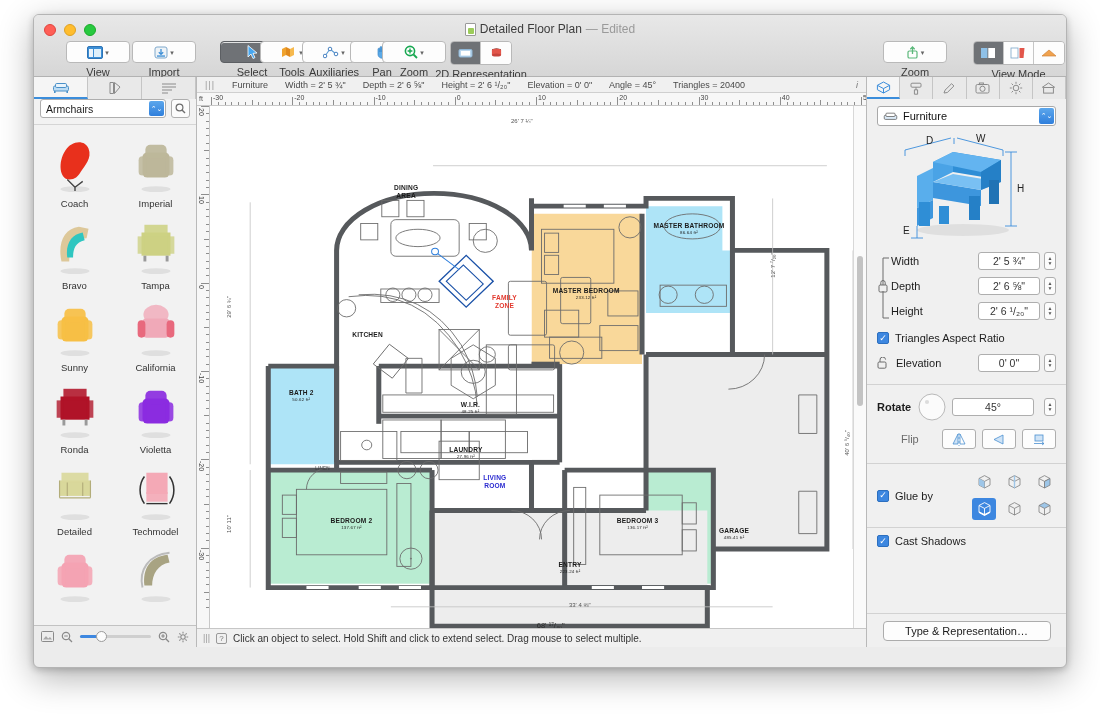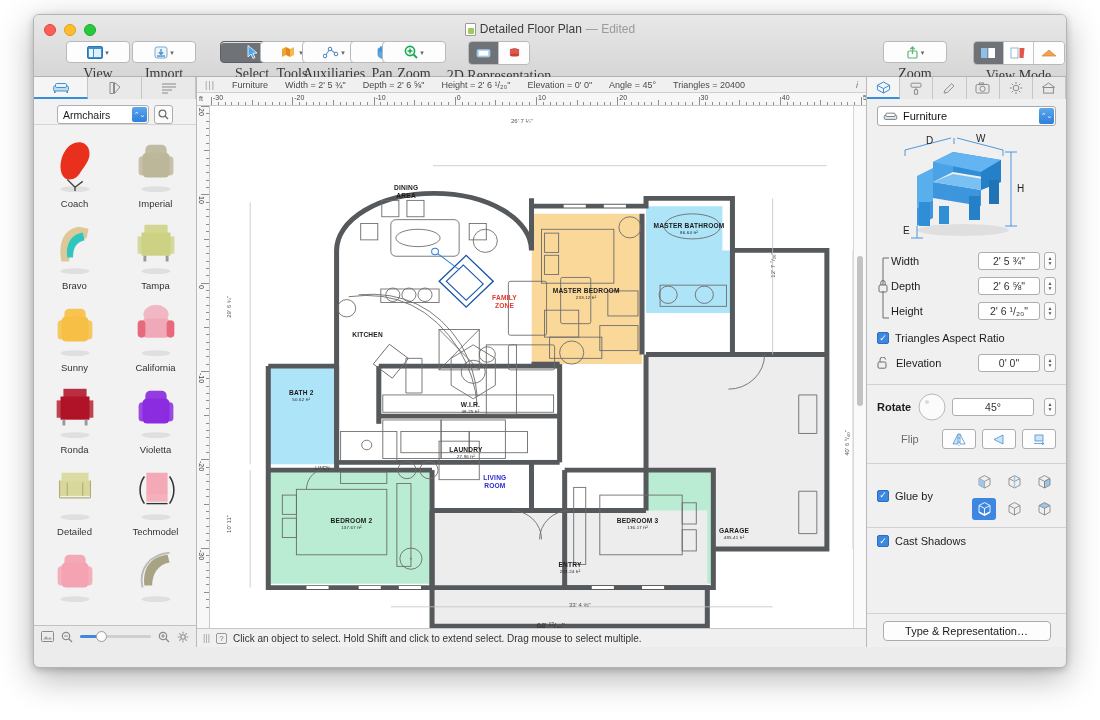--- a/index.html
+++ b/index.html
@@ -57,21 +57,21 @@
     font-size: 9.5px; color: #3a3a3a; width: 64px;
   }
   .tbbtn {
     height: 22px; min-width: 30px; margin: 0 auto;
     background: #fdfdfd; border: 1px solid #b9b9b9; border-radius: 4px;
     display: flex; align-items: center; justify-content: center; gap: 2px;
     padding: 0 4px;
     box-shadow: 0 1px 0 rgba(255,255,255,0.8) inset;
   }
   .tbbtn.dark { background: #6f7276; border-color: #5c5f63; }
-  .tblabel { margin-top: 3px; display: block; white-space: nowrap; font-size: 14px; font-family: Liberation Serif, serif; }
+  .tblabel { margin-top: 3px; display: block; white-space: nowrap; font-size: 11px; }
   .caret { font-size: 7px; color: #666; line-height: 1; }
 
   .seg { display:flex; margin: 0 auto; border-radius:4px; overflow:hidden;
          border:1px solid #b9b9b9; width: max-content; }
   .seg > div { width: 30px; height: 22px; background:#fdfdfd;
        border-right: 1px solid #c6c6c6; display:flex; align-items:center; justify-content:center; }
   .seg > div:last-child { border-right: none; }
   .seg > div.on { background:#6f7276; }
   .tabcell {
     width: 54px; height: 22px; border-right: 1px solid #c5c5c5;
@@ -81,21 +81,21 @@
   .tabcell.active { background: #f5f5f5; border-bottom: 2px solid #3b8ddb; }
 
   
   #body { position: relative; height: 570px; display: flex; }
 
   
   #left { width: 163px; background: #f2f2f2; border-right: 1px solid #b9b9b9;
           display: flex; flex-direction: column; }
   #left-tabs { height: 22px; display: flex; background: #e4e4e4; border-bottom: 1px solid #bdbdbd; }
   #left-tabs .tabcell { width: 54.3px; }
-  #cat-row { height: 26px; display: flex; align-items: flex-end; padding: 0 23px; gap: 5px;
+  #cat-row { height: 26px; display: flex; align-items: flex-start; padding: 0 6px; gap: 5px;
              background: #f2f2f2; border-bottom: 1px solid #d5d5d5; }
   #cat-select {
     flex: 1; height: 19px; background: #fff; border: 1px solid #aeaeae; border-radius: 3px;
     font-size: 10.5px; color: #1a1a1a; display: flex; align-items: center;
     padding-left: 5px; position: relative; overflow: hidden;
   }
   #cat-select .popbtn {
     position: absolute; right: 1px; top: 1px; bottom: 1px; width: 15px;
     background: linear-gradient(to bottom,#5ca7ec,#2f7fdc); border-radius: 2px;
     color: #fff; font-size: 7px; display: flex; align-items: center; justify-content: center;
@@ -294,21 +294,21 @@
           <svg width="14" height="14" viewBox="0 0 14 14">
             <circle cx="6" cy="6" r="4.6" fill="#ffffff" stroke="#19a852" stroke-width="1.6"></circle>
             <path d="M6 3.6v4.8M3.6 6h4.8" stroke="#19a852" stroke-width="1.4"></path>
             <path d="M9.5 9.5 13 13" stroke="#19a852" stroke-width="1.8"></path>
           </svg>
           <span class="caret">▾</span>
         </div>
         <span class="tblabel">Zoom</span>
       </div>
 
-      <div class="tbitem" style="left:410px; width:110px;">
+      <div class="tbitem" style="left:392px; width:110px;">
         <div class="seg">
           <div class="on">
             <svg width="15" height="12" viewBox="0 0 15 12">
               <rect x="1" y="2.5" width="13" height="7.5" rx="1.2" fill="#bcd8ee" stroke="#8fb6d6"></rect>
               <rect x="3" y="4" width="9" height="4.5" fill="#fff"></rect>
             </svg>
           </div>
           <div>
             <svg width="15" height="12" viewBox="0 0 15 12">
               <ellipse cx="7.5" cy="3" rx="4.6" ry="1.6" fill="#e0secondary"></ellipse>

